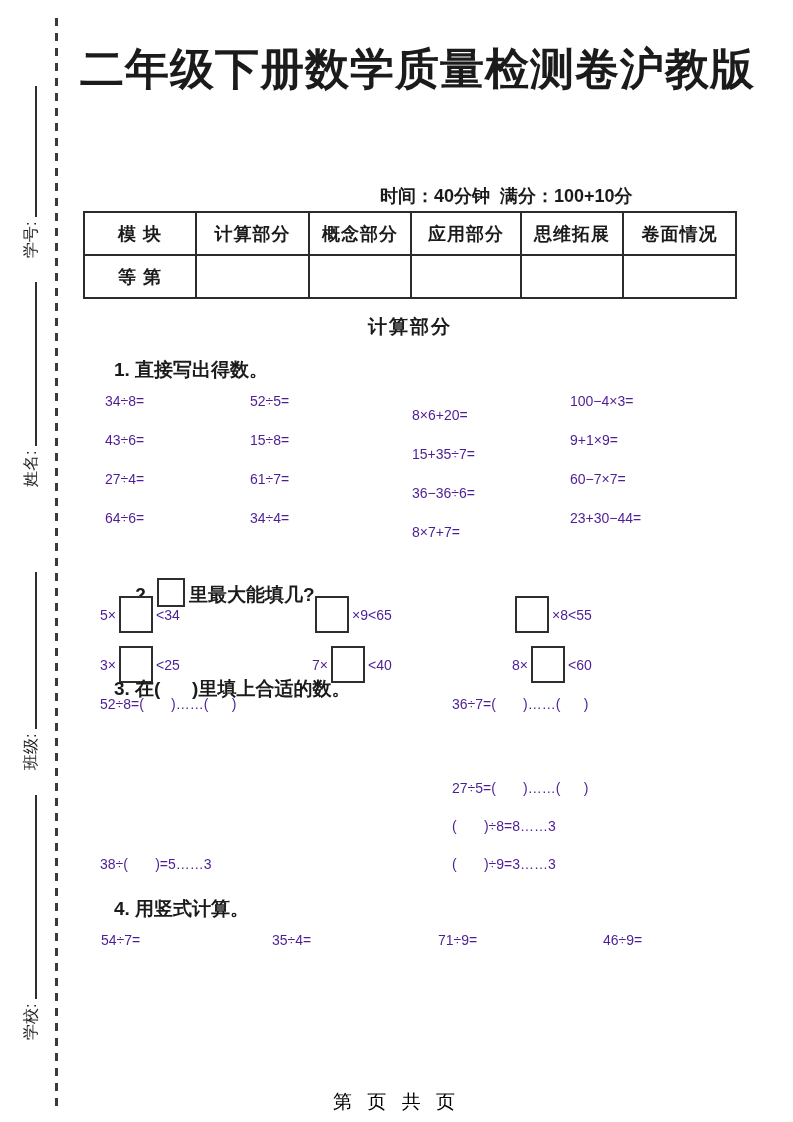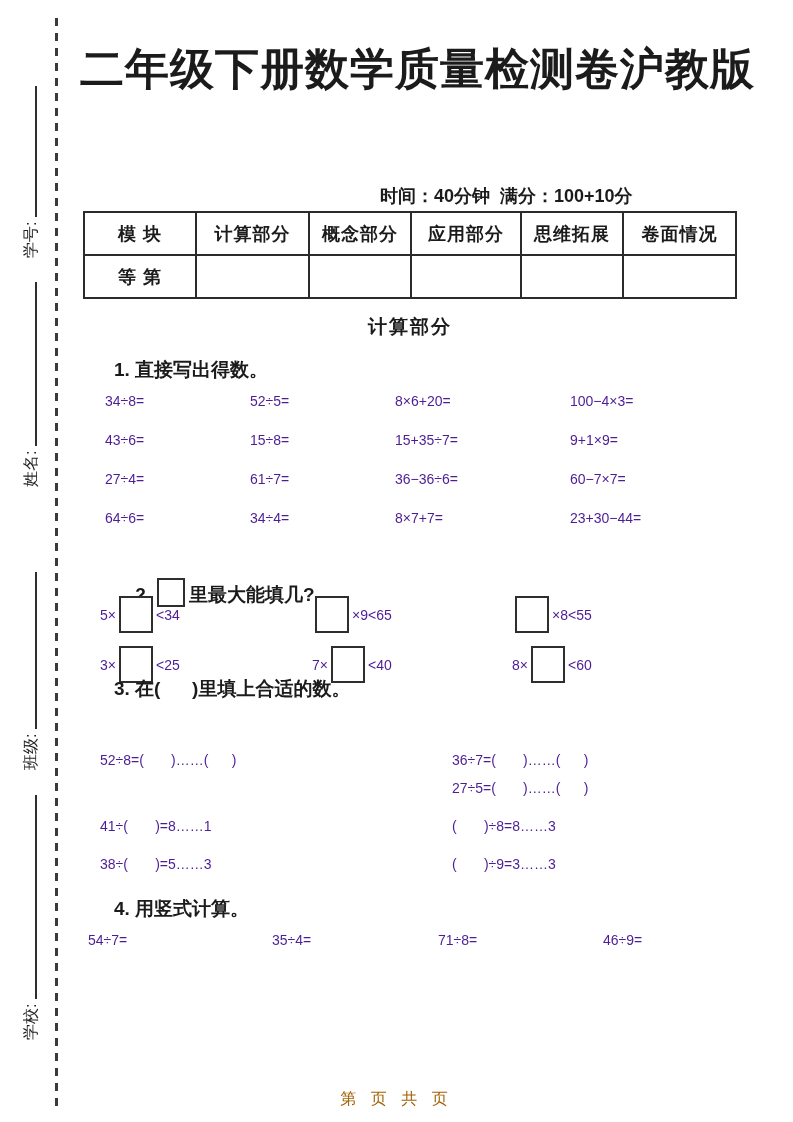--- a/index.html
+++ b/index.html
@@ -57,37 +57,37 @@
   .qlabel{
     left:83px;font-size:19px;font-weight:bold;white-space:pre;margin-left:31px;
   }
   .math{
     font-family:Liberation Sans, sans-serif;
     font-size:14px;white-space:pre;color:#4c1d95;
   }
   .qrow{position:absolute;left:0;width:793px;height:30px;}
   .qrow>.math{position:absolute;top:0;}
   
-  .q1 .c0{left:105px;} .q1 .c1{left:250px;} .q1 .c2{left:395px;} .q1 .c3{left:570px;}
+  .q1 .c0{left:105px;} .q1 .c1{left:250px;} .q1 .c2{left:412px;margin-top:14px;} .q1 .c3{left:570px;}
   
   .q2row{height:44px;}
   .q2 .c0{left:100px;} .q2 .c1{left:312px;} .q2 .c2{left:512px;}
   .q2item{display:inline-flex;align-items:center;}
   .box{
     display:inline-block;width:30px;height:33px;
     border:2px solid #2e2e2e;background:#fff;margin:0 3px;
   }
   .box.small{width:24px;height:25px;margin:0 4px 0 6px;vertical-align:-6px;}
   
   .q3 .c0{left:100px;} .q3 .c1{left:452px;}
   
-  .q4 .c0{left:88px;text-align:center;} .q4 .c1{left:272px;} .q4 .c2{left:438px;} .q4 .c3{left:603px;}
+  .q4 .c0{left:101px;text-align:center;} .q4 .c1{left:272px;} .q4 .c2{left:438px;} .q4 .c3{left:603px;}
   .footer{
     left:0;width:793px;top:1089px;text-align:center;
-    font-size:16px;letter-spacing:5px;color:#a16207;
+    font-size:19px;letter-spacing:5px;color:#000000;
   }
 </style>
 </head>
 <body>
 
 <div class="page">
 
   <div class="cutline"></div>
 
   <div class="side-group sg1">
@@ -175,39 +175,38 @@
     <span class="math c1 q2item"><span></span><span class="box"></span><span>×9&lt;65</span></span>
     <span class="math c2 q2item"><span></span><span class="box"></span><span>×8&lt;55</span></span>
   </div>
   <div class="qrow q2 q2row" style="top:646px">
     <span class="math c0 q2item"><span>3×</span><span class="box"></span><span>&lt;25</span></span>
     <span class="math c1 q2item"><span>7×</span><span class="box"></span><span>&lt;40</span></span>
     <span class="math c2 q2item"><span>8×</span><span class="box"></span><span>&lt;60</span></span>
   </div>
 
   <div class="abs qlabel" style="top:676px">3. 在(      )里填上合适的数。</div>
-  <div class="qrow q3" style="top:752px">
+  <div class="qrow q3" style="top:696px">
     <span class="math c0">52÷8=(       )……(      )</span>
     <span class="math c1">36÷7=(       )……(      )</span>
   </div>
   <div class="qrow q3" style="top:780px">
     <span class="math c1">27÷5=(       )……(      )</span>
   </div>
   <div class="qrow q3" style="top:818px">
-    <span class="math c0">41÷(       )=8……1</span>
     <span class="math c1">(       )÷8=8……3</span>
   </div>
   <div class="qrow q3" style="top:856px">
     <span class="math c0">38÷(       )=5……3</span>
     <span class="math c1">(       )÷9=3……3</span>
   </div>
 
   <div class="abs qlabel" style="top:896px">4. 用竖式计算。</div>
   <div class="qrow q4" style="top:932px">
     <span class="math c0">54÷7=</span>
     <span class="math c1">35÷4=</span>
-    <span class="math c2">71÷8=</span>
+    <span class="math c2">71÷9=</span>
     <span class="math c3">46÷9=</span>
   </div>
 
   <div class="abs footer">第 页 共 页</div>
 
 </div>
 
 </body></html>

